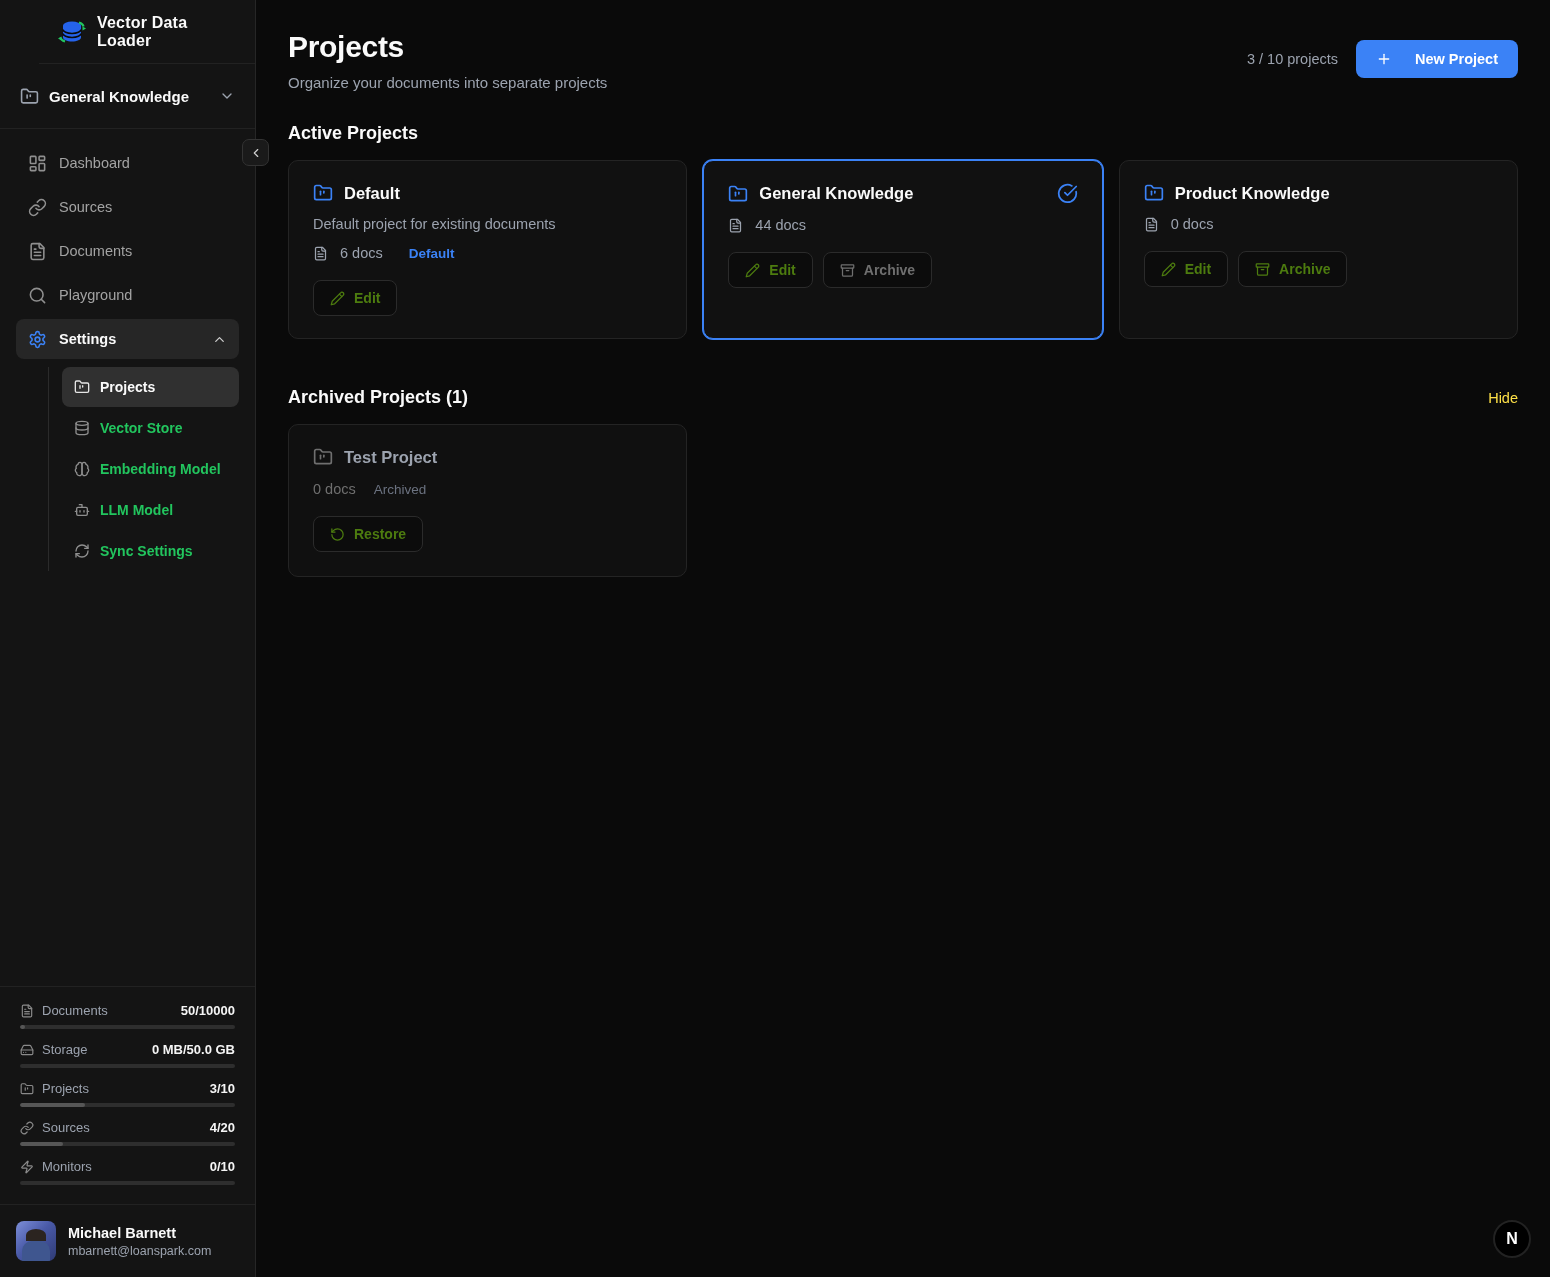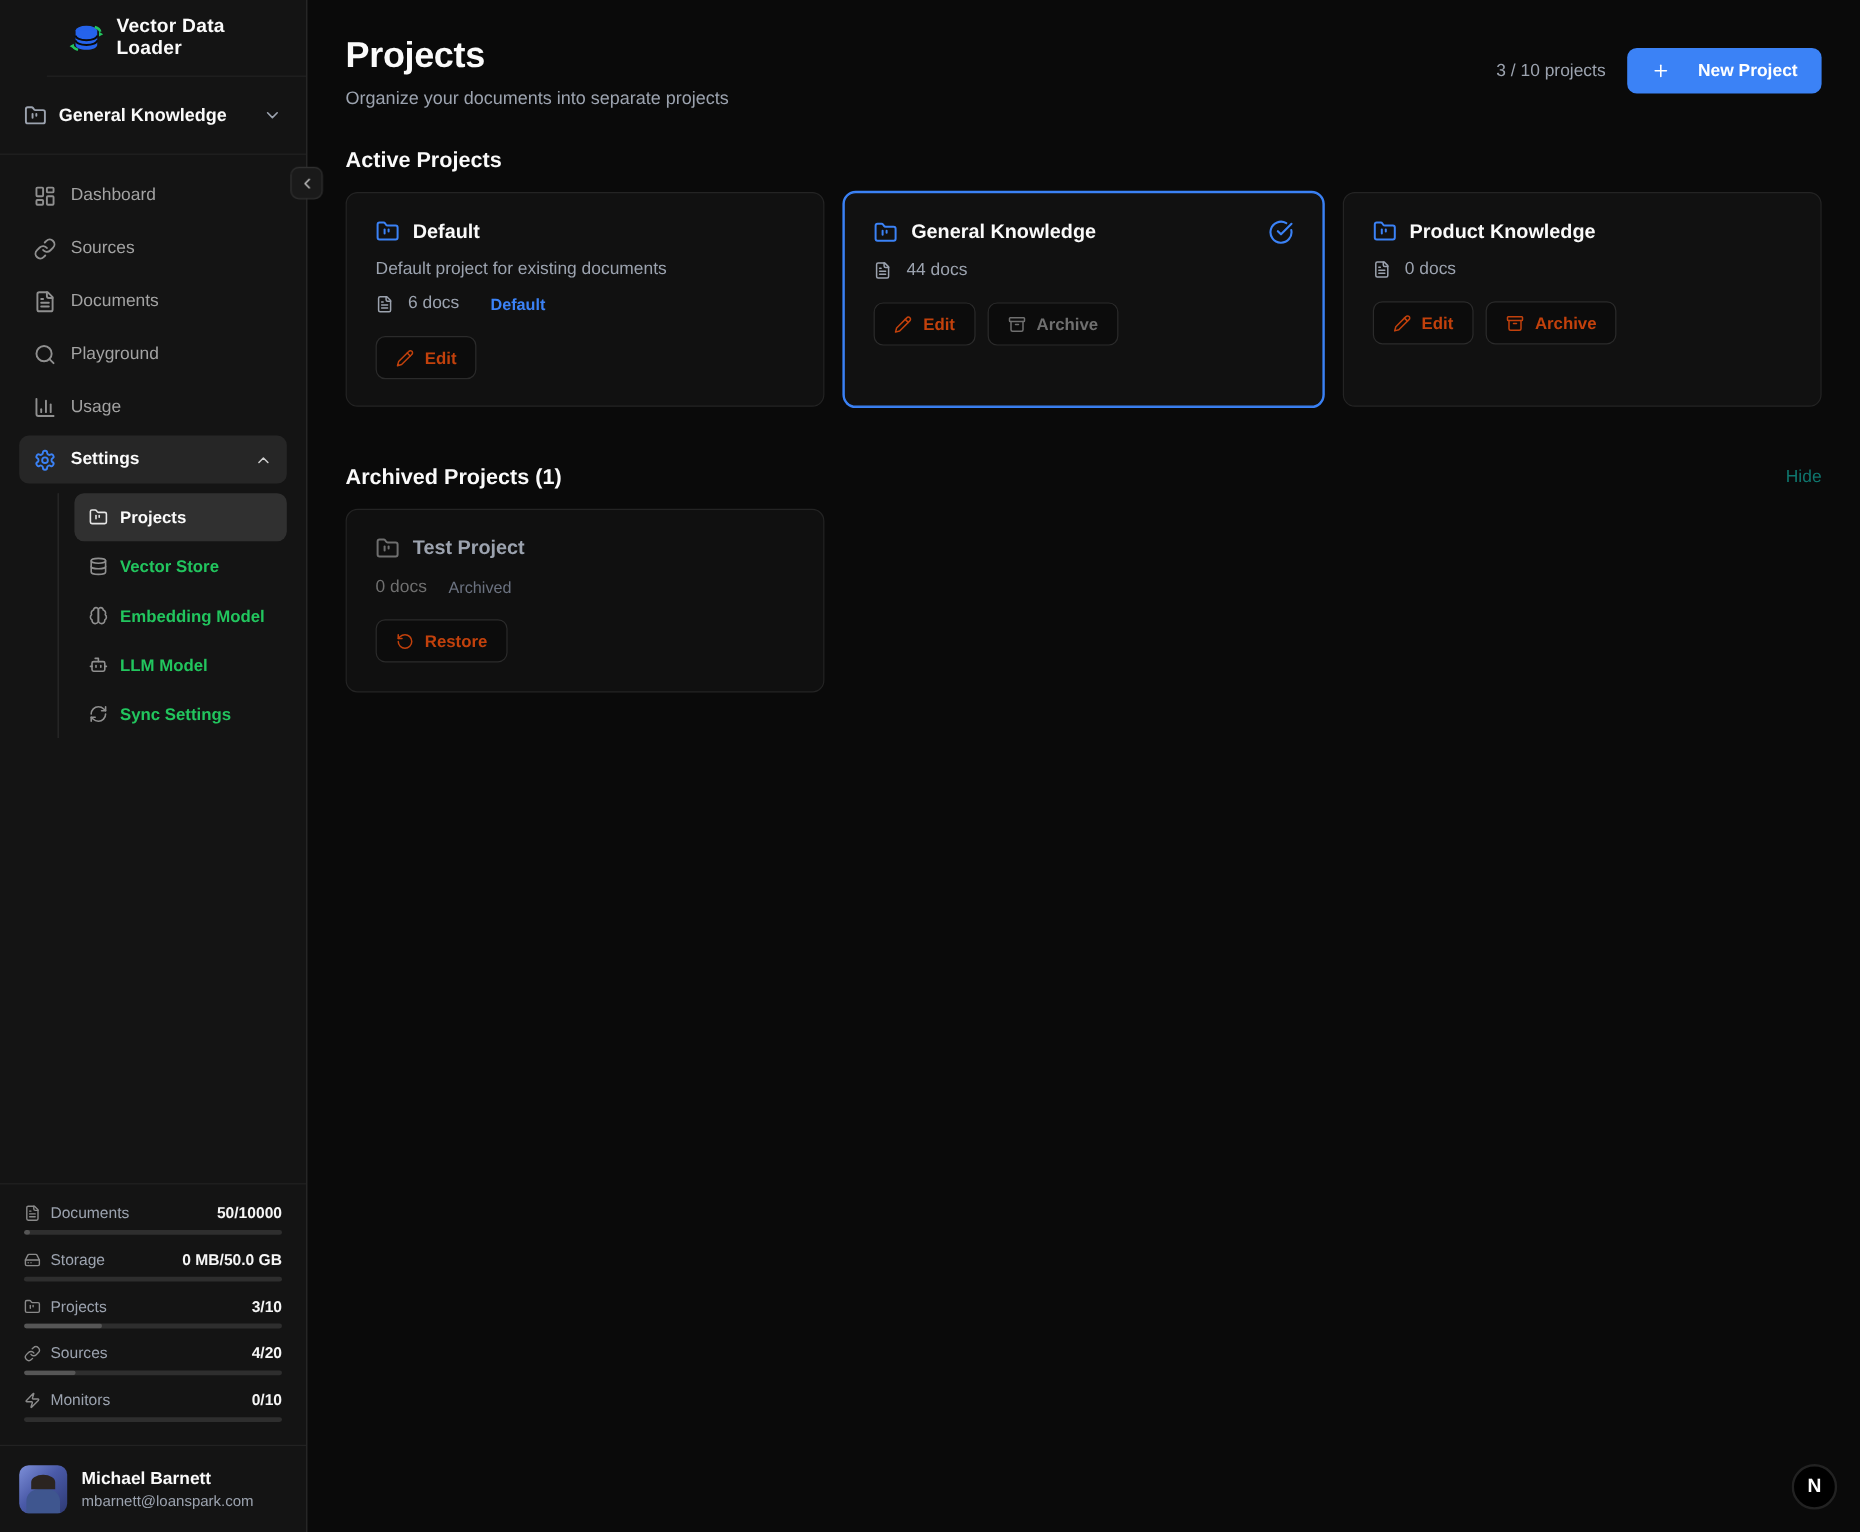--- a/index.html
+++ b/index.html
@@ -83,28 +83,28 @@
   .card-title-row .folder { display:flex; color:#3b82f6; }
   .card-name { font-size:16.5px; font-weight:700; }
   .sel-check { margin-left:auto; display:flex; color:#3b82f6; }
   .card-desc { font-size:14.5px; color:#9ca3af; margin-top:13px; }
   .card-docs { display:flex; align-items:flex-end; gap:12px; margin-top:13px;
     font-size:14.5px; color:#9ca3af; }
   .card-docs .ic { display:flex; color:#9ca3af; }
   .badge-default { color:#3b82f6; font-weight:600; font-size:13.5px; margin-left:14px; }
   .card-actions { display:flex; gap:10px; margin-top:19px; }
   .btn-dark { height:36px; background:#0c0c0c; border:1px solid #2b2b2b; border-radius:8px;
-    color:#c2410c; font-size:14px; font-weight:600; display:flex; align-items:center; gap:9px;
+    color:#4d7c0f; font-size:14px; font-weight:600; display:flex; align-items:center; gap:9px;
     padding:0 16px; cursor:pointer; font-family:inherit; }
   .btn-dark .ic { display:flex; }
   .btn-dark.disabled { color:#6f6f6f; }
   .btn-dark.disabled .ic { color:#6f6f6f; }
 
   .archived-header { display:flex; align-items:center; margin-top:48px; }
-  .hide-link { margin-left:auto; font-size:14.5px; color:#0f766e; cursor:pointer; }
+  .hide-link { margin-left:auto; font-size:14.5px; color:#fde047; cursor:pointer; }
   .card.archived { min-height:153px; background:#101010; }
   .card.archived .card-name { color:#9ca3af; }
   .card.archived .folder { color:#6f6f6f; }
   .arch-docs { display:flex; align-items:center; margin-top:14px; font-size:14.5px; color:#6f6f6f; }
   .arch-status { margin-left:18px; font-size:13.5px; color:#6b7280; }
 
   .next-badge { position:fixed; right:19px; bottom:19px; width:38px; height:38px;
     border-radius:50%; background:#000; border:2px solid #222; display:flex;
     align-items:center; justify-content:center; color:#fff; font-size:16px; font-weight:600;
     cursor:pointer; }
@@ -186,31 +186,20 @@
       <span>Documents</span>
     </div>
     <div class="nav-item">
       <span class="ic">
         <svg width="19" height="19" viewBox="0 0 24 24" fill="none" stroke="currentColor" stroke-width="2" stroke-linecap="round" stroke-linejoin="round">
           <circle cx="11" cy="11" r="8"></circle>
             <path d="m21 21-4.3-4.3"></path>
         </svg>
       </span>
       <span>Playground</span>
-    </div>
-    <div class="nav-item">
-      <span class="ic">
-        <svg width="19" height="19" viewBox="0 0 24 24" fill="none" stroke="currentColor" stroke-width="2" stroke-linecap="round" stroke-linejoin="round">
-          <path d="M3 3v16a2 2 0 0 0 2 2h16"></path>
-            <path d="M18 17V9"></path>
-            <path d="M13 17V5"></path>
-            <path d="M8 17v-3"></path>
-        </svg>
-      </span>
-      <span>Usage</span>
     </div>
     <div class="nav-item active">
       <span class="ic">
         <svg width="19" height="19" viewBox="0 0 24 24" fill="none" stroke="currentColor" stroke-width="2" stroke-linecap="round" stroke-linejoin="round">
           <path d="M12.22 2h-.44a2 2 0 0 0-2 2v.18a2 2 0 0 1-1 1.73l-.43.25a2 2 0 0 1-2 0l-.15-.08a2 2 0 0 0-2.73.73l-.22.38a2 2 0 0 0 .73 2.73l.15.1a2 2 0 0 1 1 1.72v.51a2 2 0 0 1-1 1.74l-.15.09a2 2 0 0 0-.73 2.73l.22.38a2 2 0 0 0 2.73.73l.15-.08a2 2 0 0 1 2 0l.43.25a2 2 0 0 1 1 1.73V20a2 2 0 0 0 2 2h.44a2 2 0 0 0 2-2v-.18a2 2 0 0 1 1-1.73l.43-.25a2 2 0 0 1 2 0l.15.08a2 2 0 0 0 2.73-.73l.22-.39a2 2 0 0 0-.73-2.73l-.15-.08a2 2 0 0 1-1-1.74v-.5a2 2 0 0 1 1-1.74l.15-.09a2 2 0 0 0 .73-2.73l-.22-.38a2 2 0 0 0-2.73-.73l-.15.08a2 2 0 0 1-2 0l-.43-.25a2 2 0 0 1-1-1.73V4a2 2 0 0 0-2-2z"></path>
           <circle cx="12" cy="12" r="3"></circle>
         </svg>
       </span>
       <span>Settings</span>
       <span class="chev-end">

